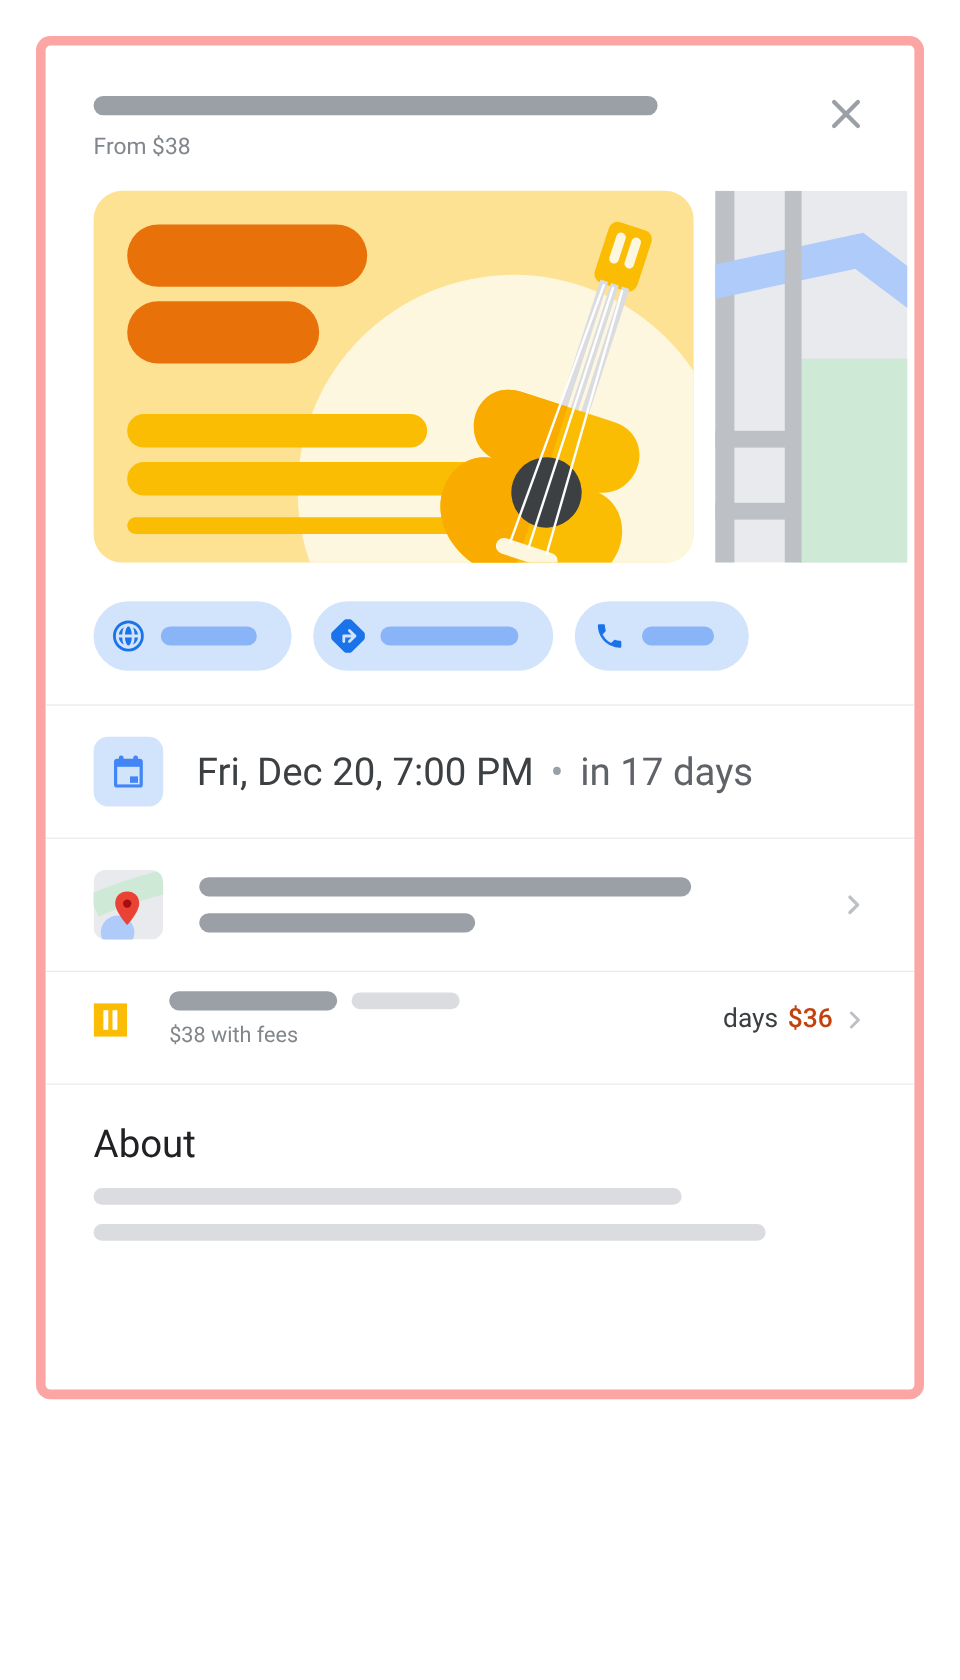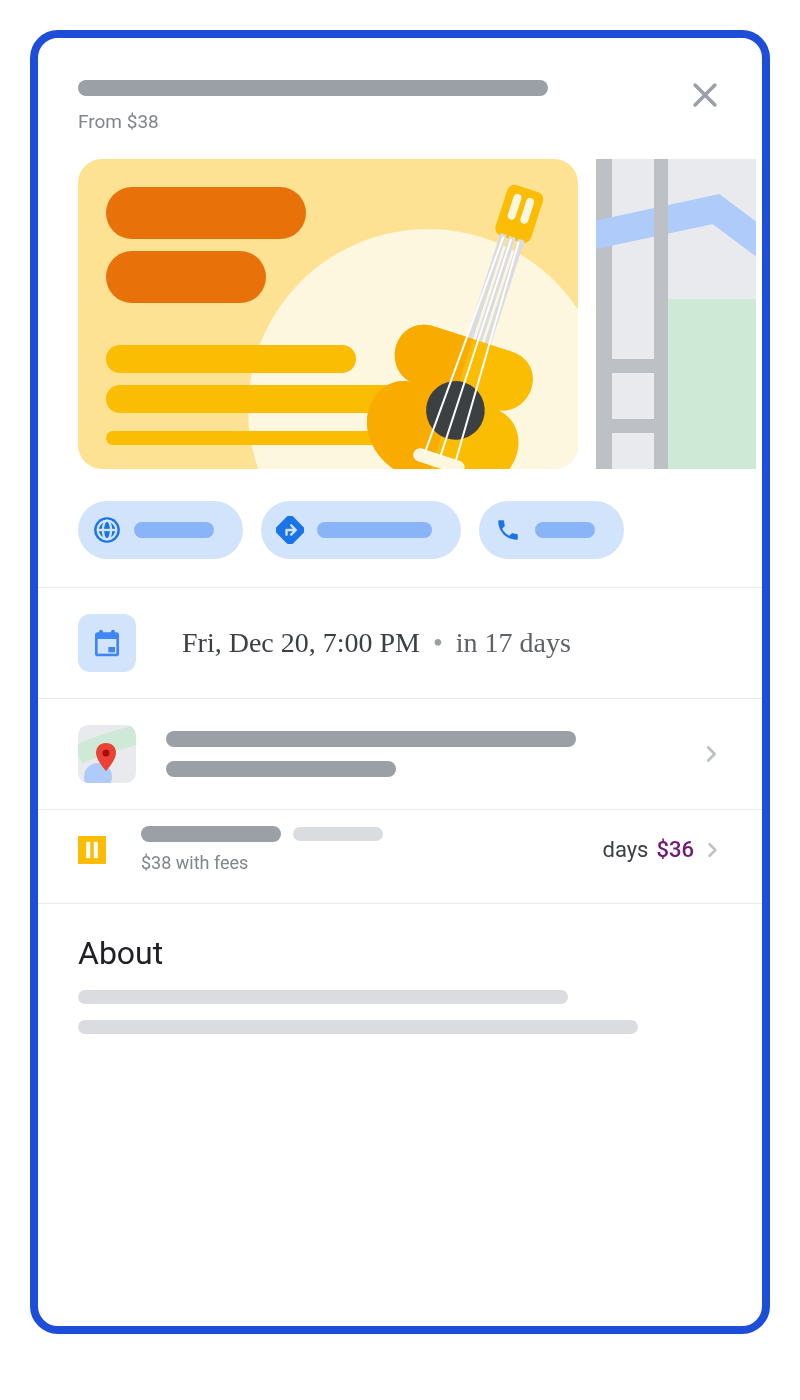--- a/index.html
+++ b/index.html
@@ -5,23 +5,23 @@
   * { box-sizing: border-box; margin: 0; padding: 0; }
   body {
     font-family: 'Google Sans', Roboto, Arial, sans-serif;
     background: #fff;
     display: flex;
     justify-content: center;
     padding: 30px;
   }
   .device {
     width: 740px;
-    height: 1304px;
-    border: 8px solid #1d4ed8;
-    border-radius: 28px;
+    height: 1136px;
+    border: 8px solid #fca5a5;
+    border-radius: 12px;
     overflow: hidden;
     position: relative;
     background: #fff;
   }
   .content {
     padding: 36px 0 0 0;
     height: 100%;
     overflow: hidden;
   }
   .header {
@@ -113,24 +113,23 @@
     padding: 26px 40px;
   }
   .date-icon {
     width: 58px; height: 58px;
     background: #d2e3fc;
     border-radius: 12px;
     display:flex; align-items:center; justify-content:center;
     flex-shrink: 0;
   }
   .date-text {
-    margin-left: 46px;
-    font-size: 28px;
+    margin-left: 28px;
+    font-size: 32px;
     color: #3c4043;
-    font-family: Liberation Serif, serif;
   }
   .date-text .dot { color:#9aa0a6; margin: 0 6px; }
   .date-text .rel { color:#5f6368; }
   .loc-row { cursor:pointer; }
   .loc-thumb {
     width: 58px; height: 58px;
     border-radius: 10px;
     flex-shrink:0;
     overflow:hidden;
   }
@@ -151,21 +150,21 @@
     cursor:pointer;
   }
   .t-icon { width:28px; height:28px; flex-shrink:0; }
   .t-body { margin-left: 35px; flex:1; }
   .t-name-row { display:flex; align-items:center; gap:12px; }
   .t-name { width:140px; height:16px; background:#9aa0a6; border-radius:8px; }
   .t-sub { width:90px; height:14px; background:#dadce0; border-radius:7px; }
   .t-fees { color:#80868b; font-size:18px; margin-top:10px; }
   .t-action { display:flex; align-items:center; gap:8px; font-size:22px; }
   .t-from { color:#3c4043; }
-  .t-price { color:#701a75; font-weight:500; }
+  .t-price { color:#c2410c; font-weight:500; }
   .t-visit { color:#1a73e8; font-weight:500; }
   .about-lines { padding: 8px 40px; }
   .about-lines .a1 { width: 490px; height:14px; background:#dadce0; border-radius:7px; margin-bottom:16px; }
   .about-lines .a2 { width: 560px; height:14px; background:#dadce0; border-radius:7px; }
 </style>
 </head>
 <body>
 
 <div class="device">
 <div class="content">

